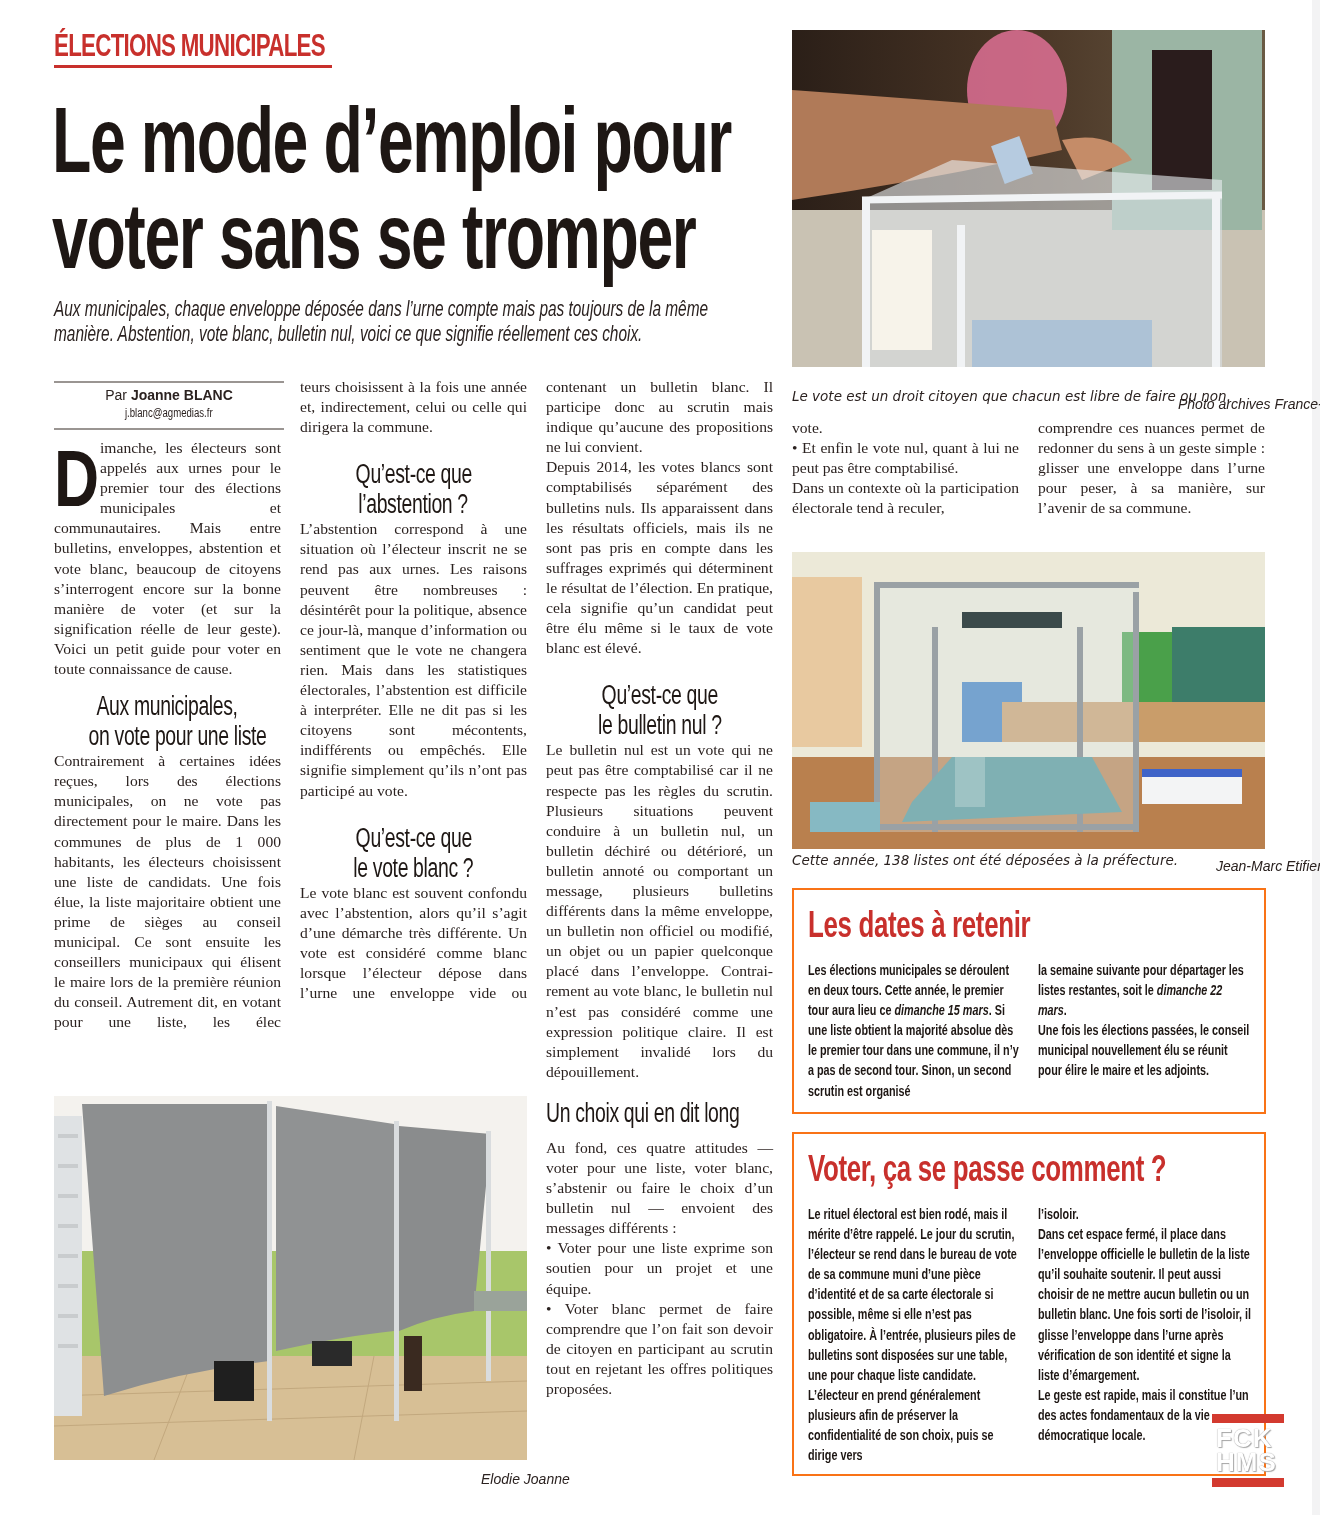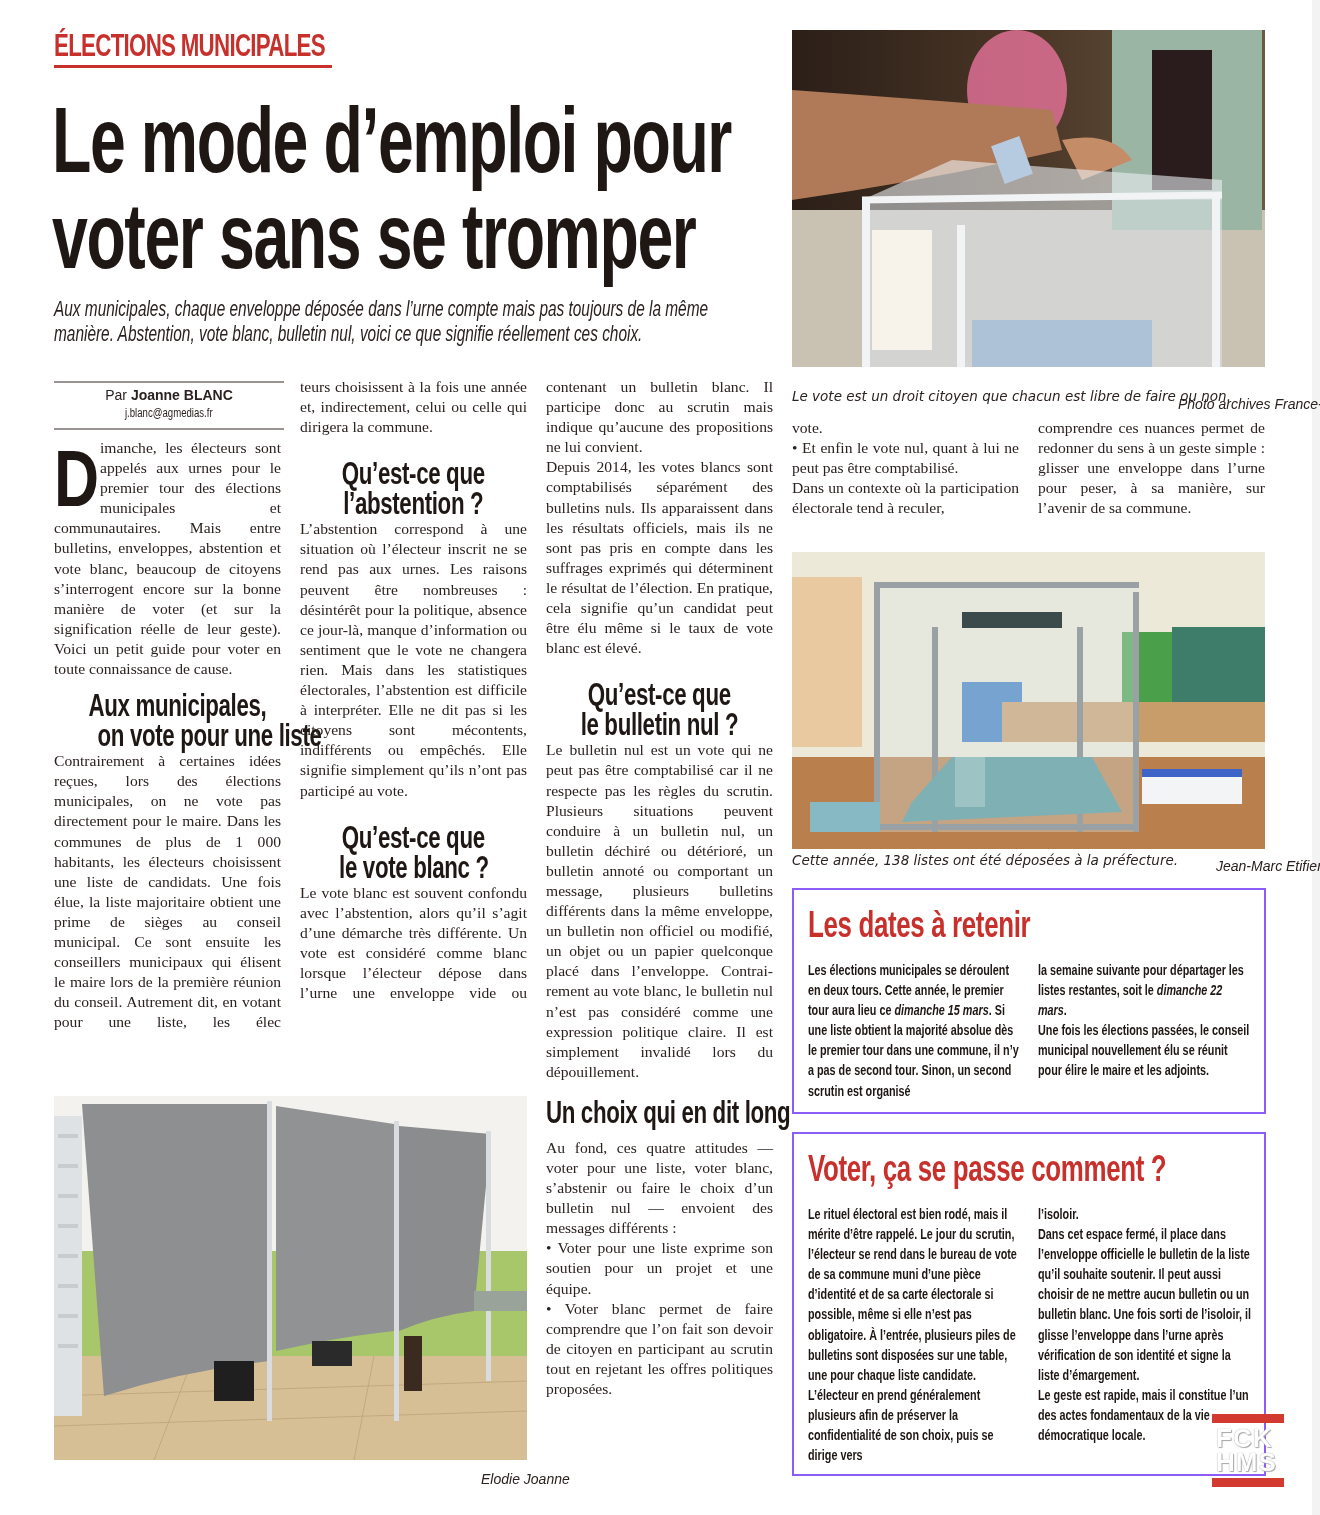--- a/index.html
+++ b/index.html
@@ -30,30 +30,30 @@
   .email { left: 54px; top: 406px; width: 230px; text-align: center; font-family: "Liberation Sans", sans-serif; font-size: 12px; color: #2b2220; }
   .email span { display: inline-block; transform: scaleX(0.8); }
 
   .col { position: absolute; font-size: 15.6px; line-height: 20.1px; text-align: justify; hyphens: manual; color: #2b2220; }
   .col p { margin: 0; }
   .dropcap {
     float: left; font-family: "Liberation Sans", sans-serif; font-weight: bold; font-size: 80px; line-height: 66px;
     height: 66px; width: 40px; margin: 8px 6px 0 0; color: #1e1714; transform: scaleX(0.78); transform-origin: left top;
   }
   .subhead {
-    font-family: "Liberation Sans", sans-serif; font-weight: bold; color: #1e1714; text-align: center;
-    font-size: 31px; line-height: 30px; letter-spacing: -0.5px;
+    font-family: "Liberation Sans", sans-serif; font-weight: normal; color: #1e1714; text-align: center;
+    font-size: 27px; line-height: 30px; letter-spacing: -0.5px;
   }
   .subhead span { display: inline-block; transform: scaleX(0.72); white-space: nowrap; }
 
   .photo { position: absolute; overflow: hidden; }
   .caption { font-family: "DejaVu Sans", sans-serif; font-style: italic; font-size: 13.5px; color: #2b2220; }
   .credit { font-family: "Liberation Sans", sans-serif; font-size: 14px; color: #2b2220; white-space: nowrap; font-style: italic; }
 
-  .box { position: absolute; border: 2px solid #8b5cf6; background: #fff; }
+  .box { position: absolute; border: 2px solid #f97316; background: #fff; }
   .box-title {
     position: absolute; font-family: "Liberation Sans", sans-serif; font-weight: bold; color: #c8302c;
     font-size: 36px; letter-spacing: -0.5px; transform: scaleX(0.72); transform-origin: left top; white-space: nowrap;
   }
   .box-col {
     position: absolute; font-family: "Liberation Sans", sans-serif; font-weight: bold; color: #1e1714;
     font-size: 14.6px; line-height: 20.1px; transform: scaleX(0.74); transform-origin: left top;
   }
   .box-col p { margin: 0; }
 

